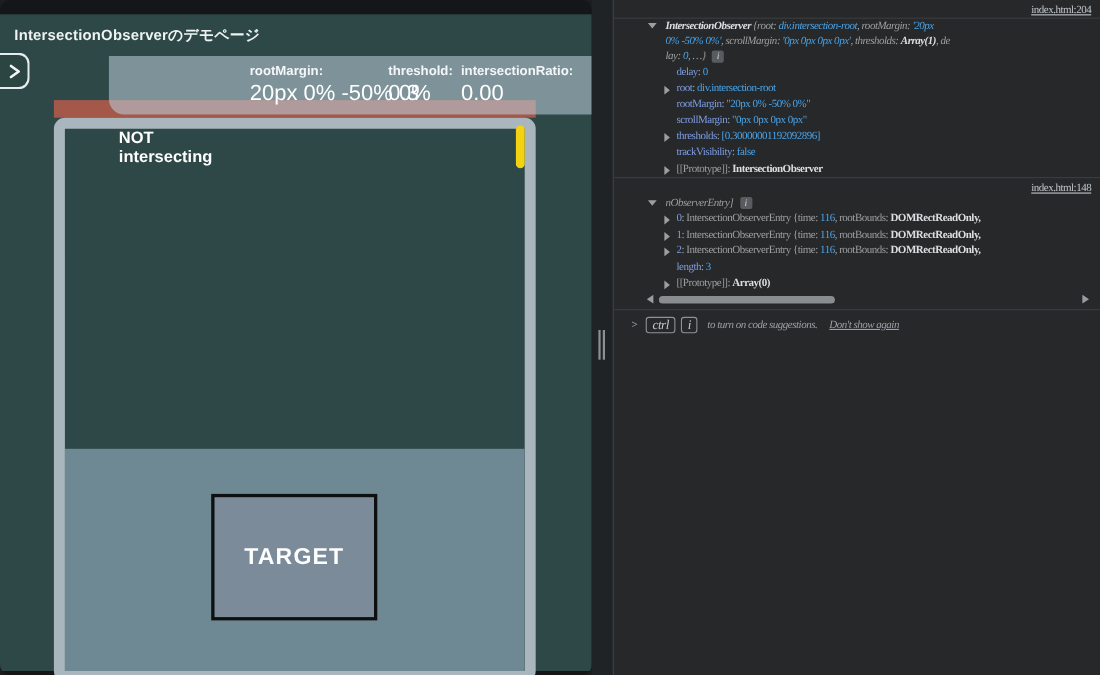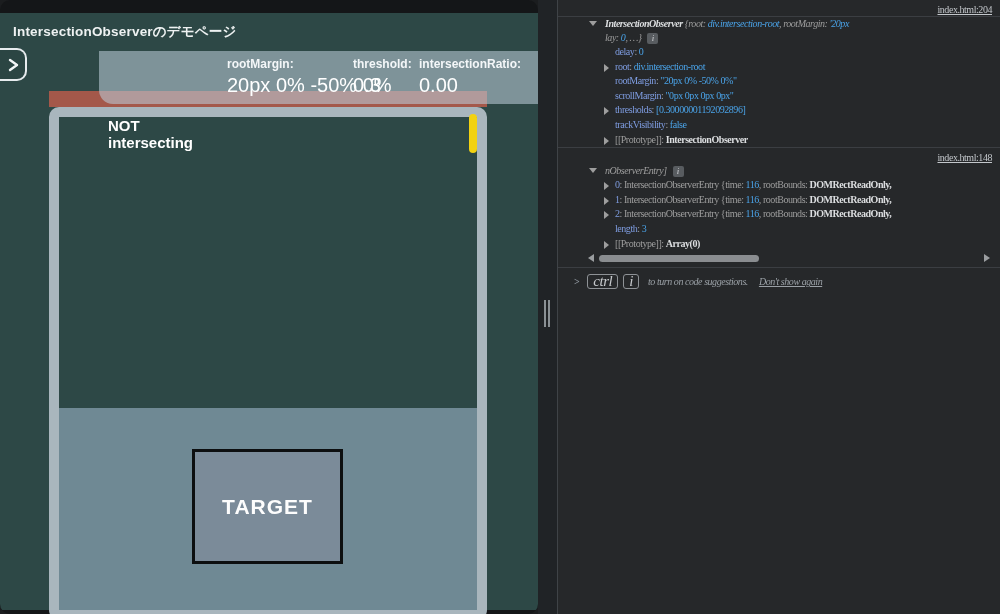--- a/index.html
+++ b/index.html
@@ -80,21 +80,21 @@
               background:#8a8d90; border-radius:4px; cursor:pointer; }
   .hs-arrow { position:absolute; top:3px; width:0; height:0; cursor:pointer; }
   .hs-arrow.left { left:30px; border-top:4px solid transparent; border-bottom:4px solid transparent;
                    border-right:6px solid #9a9da0; }
   .hs-arrow.right { right:10px; border-top:4px solid transparent; border-bottom:4px solid transparent;
                     border-left:6px solid #9a9da0; }
   .prompt-row { padding:6px 0 0 16px; display:flex; align-items:center; gap:5px;
                 font-style:italic; color:#9aa0a6; }
   .prompt-sym { font-style:normal; color:#8f969e; font-weight:bold; margin-right:3px; }
   .kbd { border:1px solid #8e9296; border-radius:3px; padding:0px 5px 1px 5px;
-         font-size:15px; color:#c6c9cc; font-style:italic; line-height:12px; }
+         font-size:12px; color:#c6c9cc; font-style:italic; line-height:12px; }
   .hint-text { margin-left:4px; }
   .dismiss { text-decoration:underline; cursor:pointer; margin-left:6px; }
 </style>
 </head>
 <body>
 
 <div class="stage">
 
   <div class="browser-pane">
     <div class="teal-page"></div>
@@ -136,20 +136,21 @@
 
   <div class="splitter">
     <div class="splitter-grip"></div>
   </div>
 
   <div class="console">
     <div>
         <div class="link-row"><span class="src-link">index.html:204</span></div>
         <div class="sep"></div>
         <div class="prev-row"><span class="tw open"></span><span class="c-cls">IntersectionObserver </span><span class="c-dim">{root: </span><span class="c-val">div.intersection-root</span><span class="c-dim">, rootMargin: </span><span class="c-val">'20px</span></div>
+        <div class="prev-row"><span class="c-val">0% -50% 0%'</span><span class="c-dim">, scrollMargin: </span><span class="c-val">'0px 0px 0px 0px'</span><span class="c-dim">, thresholds: </span><span class="c-cls">Array(1)</span><span class="c-dim">, de</span></div>
         <div class="prev-row"><span class="c-dim">lay: </span><span class="c-val">0</span><span class="c-dim">, …}</span><span class="info-icon">i</span></div>
         <div class="tree-row"><span class="c-key">delay</span><span class="c-dim">: </span><span class="c-val">0</span></div>
         <div class="tree-row"><span class="tw closed"></span><span class="c-key">root</span><span class="c-dim">: </span><span class="c-val">div.intersection-root</span></div>
         <div class="tree-row"><span class="c-key">rootMargin</span><span class="c-dim">: </span><span class="c-val">"20px 0% -50% 0%"</span></div>
         <div class="tree-row"><span class="c-key">scrollMargin</span><span class="c-dim">: </span><span class="c-val">"0px 0px 0px 0px"</span></div>
         <div class="tree-row"><span class="tw closed"></span><span class="c-key">thresholds</span><span class="c-dim">: </span><span class="c-val">[0.30000001192092896]</span></div>
         <div class="tree-row"><span class="c-key">trackVisibility</span><span class="c-dim">: </span><span class="c-val">false</span></div>
         <div class="tree-row"><span class="tw closed"></span><span class="c-dim">[[Prototype]]: </span><span class="c-cls">IntersectionObserver</span></div>
         <div class="sep"></div>
         <div class="link-row"><span class="src-link">index.html:148</span></div>

